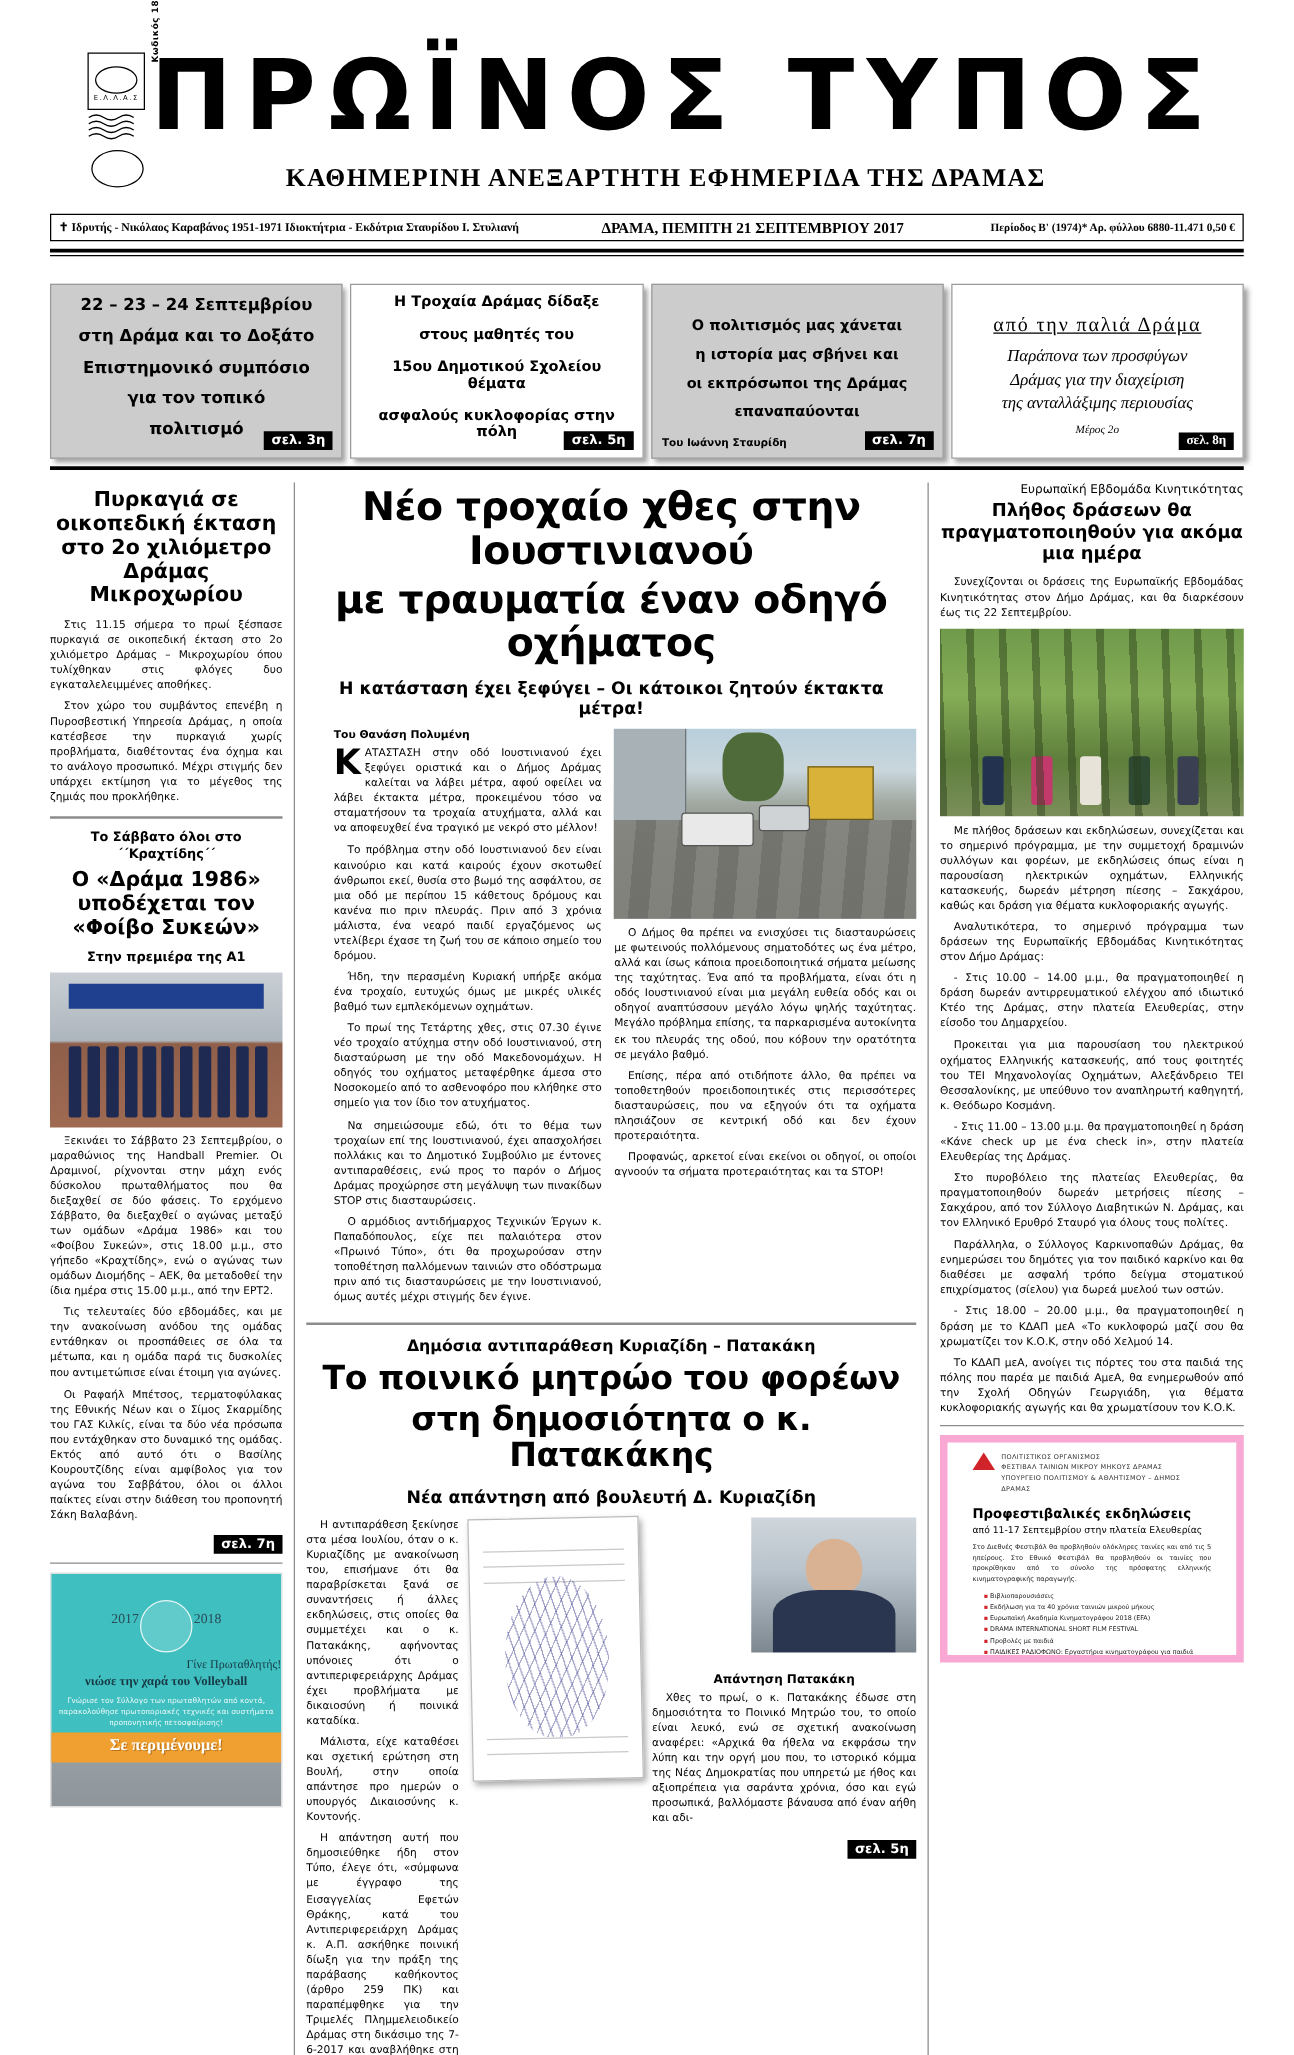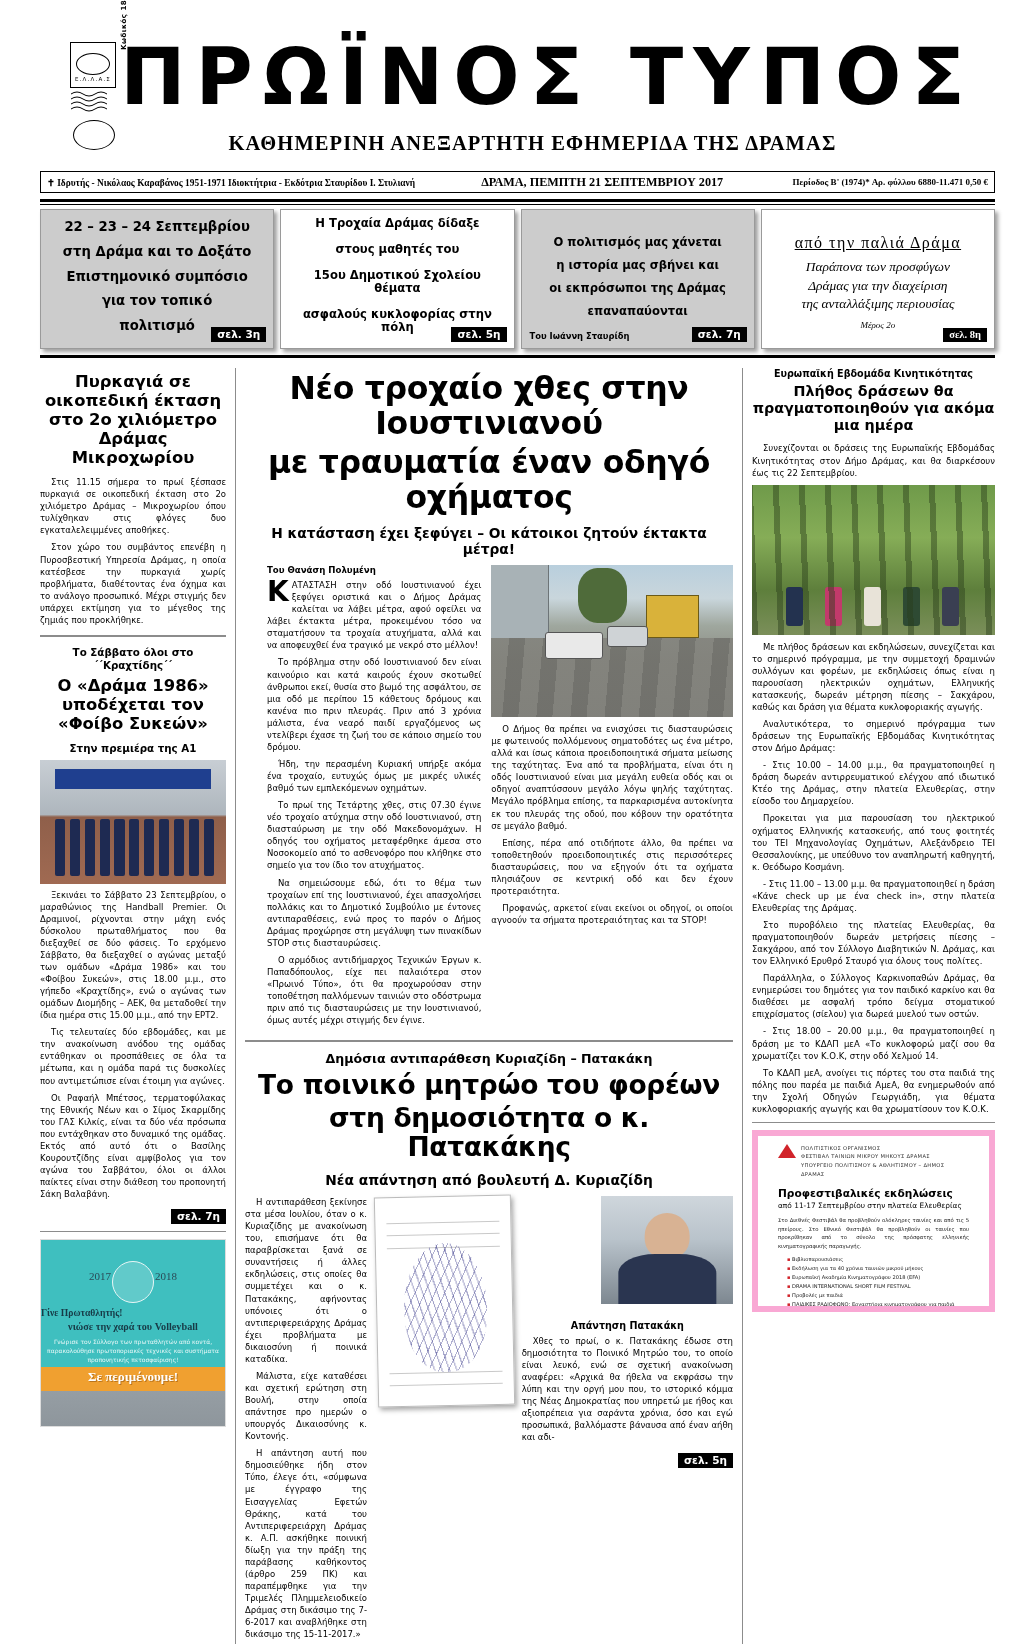--- a/index.html
+++ b/index.html
@@ -65,21 +65,21 @@
     font-size:9.4px;
     padding:0 6px;
   }
   .info-left { flex:0 0 46%; white-space:nowrap; }
   .info-center { flex:1; text-align:center; font-size:12.2px; white-space:nowrap;}
   .info-right { flex:0 0 28%; text-align:right; font-size:9px; white-space:nowrap;}
   .rule-thick { border-top:3px solid #000; margin-top:6px; }
   .rule-thin { border-top:1px solid #000; margin-top:2px; }
 
   
-  .teasers { display:flex; gap:6px; margin-top:4px; height:140px; }
+  .teasers { display:flex; gap:6px; margin-top:22px; height:140px; }
   .teaser {
     flex:1; position:relative;
     border:1px solid #9a9a9a;
     box-shadow:3px 3px 4px rgba(0,0,0,.38);
     padding:12px 9px 6px;
     display:flex; flex-direction:column; justify-content:center;
   }
   .teaser.grey { background:#cccccc; }
   .teaser.white { background:#ffffff; }
   .teaser p {
@@ -137,21 +137,21 @@
   .dropcap-p { font-size:8.5px; line-height:1.42; text-align:justify; margin:0 0 5px; }
   .dropcap-p::first-letter {
     float:left; font-size:28px; line-height:.82; font-weight:bold;
     padding:2px 3px 0 0;
   }
   .author-tag { font-size:8.6px; font-weight:bold; margin:0 0 4px; }
 
   .hl-right {
     text-align:center; font-weight:bold; font-size:14.3px; line-height:1.2; margin:4px 0 8px;
   }
-  .rt-kicker { text-align:center; font-size:9.6px; font-weight:bold; margin:0 0 3px; }
+  .rt-kicker { text-align:right; font-size:9.6px; font-weight:normal; margin:0 0 3px; }
   .ph-street {
     height:152px; background:
       linear-gradient(180deg,#b9cfdd 0%,#c9d6dc 22%,#9fa79e 40%,#8c8c84 62%,#7d7c78 100%);
     position:relative; overflow:hidden; margin-bottom:6px;
   }
   .ph-street::before{
     content:""; position:absolute; left:0; top:48%; width:100%; height:52%;
     background:repeating-linear-gradient(95deg,#82827c 0 18px,#6f6f6a 18px 34px);
     opacity:.85;
   }
@@ -219,22 +219,22 @@
   .ad-volley .yrs{
     position:absolute; top:16%; width:100%; text-align:center;
     color:#2b4a57; font-size:11px; font-family:"Liberation Serif",serif;
   }
   .ad-volley .seal{
     position:absolute; left:50%; top:11%; transform:translateX(-50%);
     width:42px; height:42px; border:1.5px solid #e8f6f6; border-radius:50%;
     background:rgba(255,255,255,.18);
   }
   .ad-volley .l1{
-    position:absolute; top:36%; width:100%; text-align:left;
-    color:#173a46; font-size:9.6px; font-weight:bold; font-family:"Liberation Serif",serif;
+    position:absolute; top:36%; width:100%; text-align:right;
+    color:#173a46; font-size:9.6px; font-weight:normal; font-family:"Liberation Serif",serif;
   }
   .ad-volley .l2{
     position:absolute; top:43.5%; width:100%; text-align:center;
     color:#173a46; font-size:10.2px; font-weight:bold; font-family:"Liberation Serif",serif;
   }
   .ad-volley .sm{
     position:absolute; top:52%; width:100%; text-align:center;
     color:#e6f7f7; font-size:6px; line-height:1.55;
   }
   .ad-volley .band{

